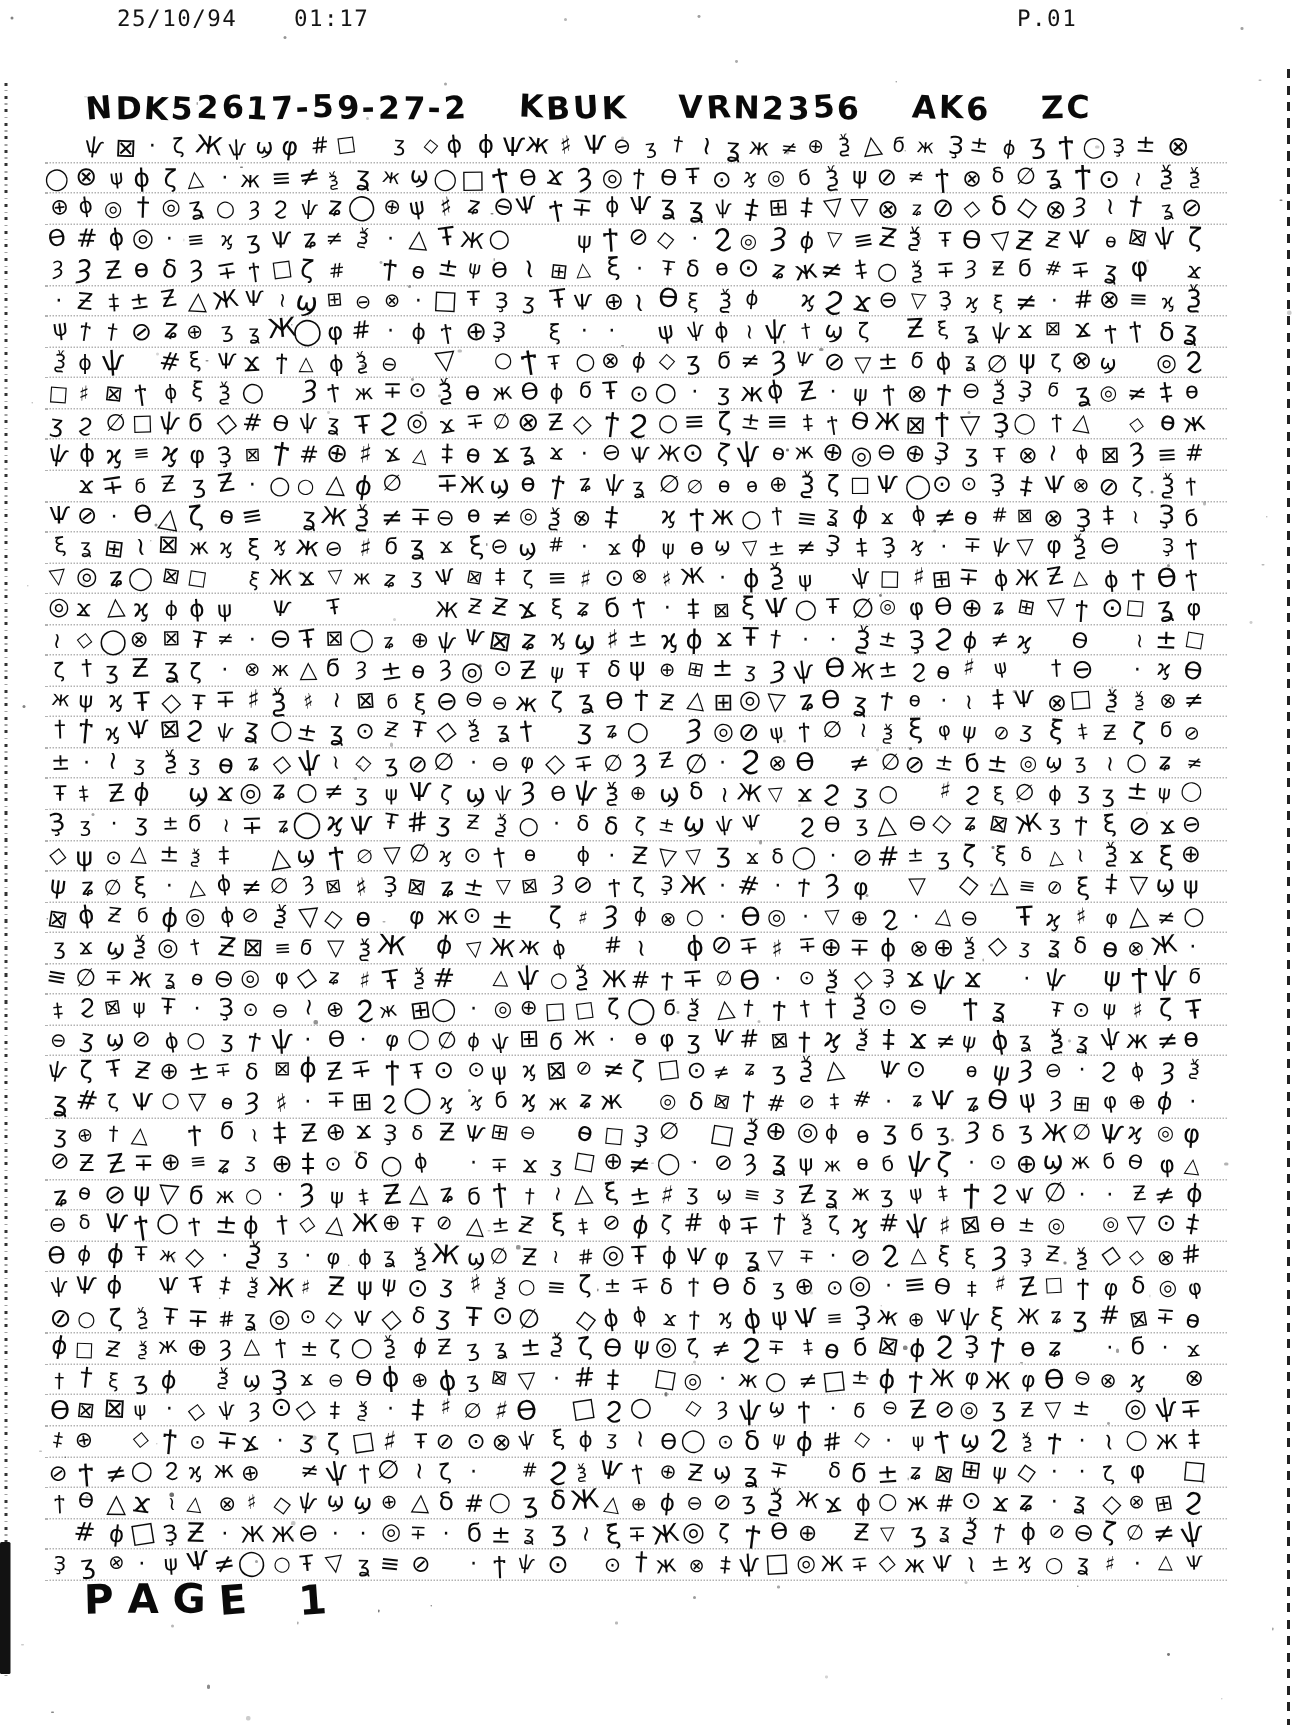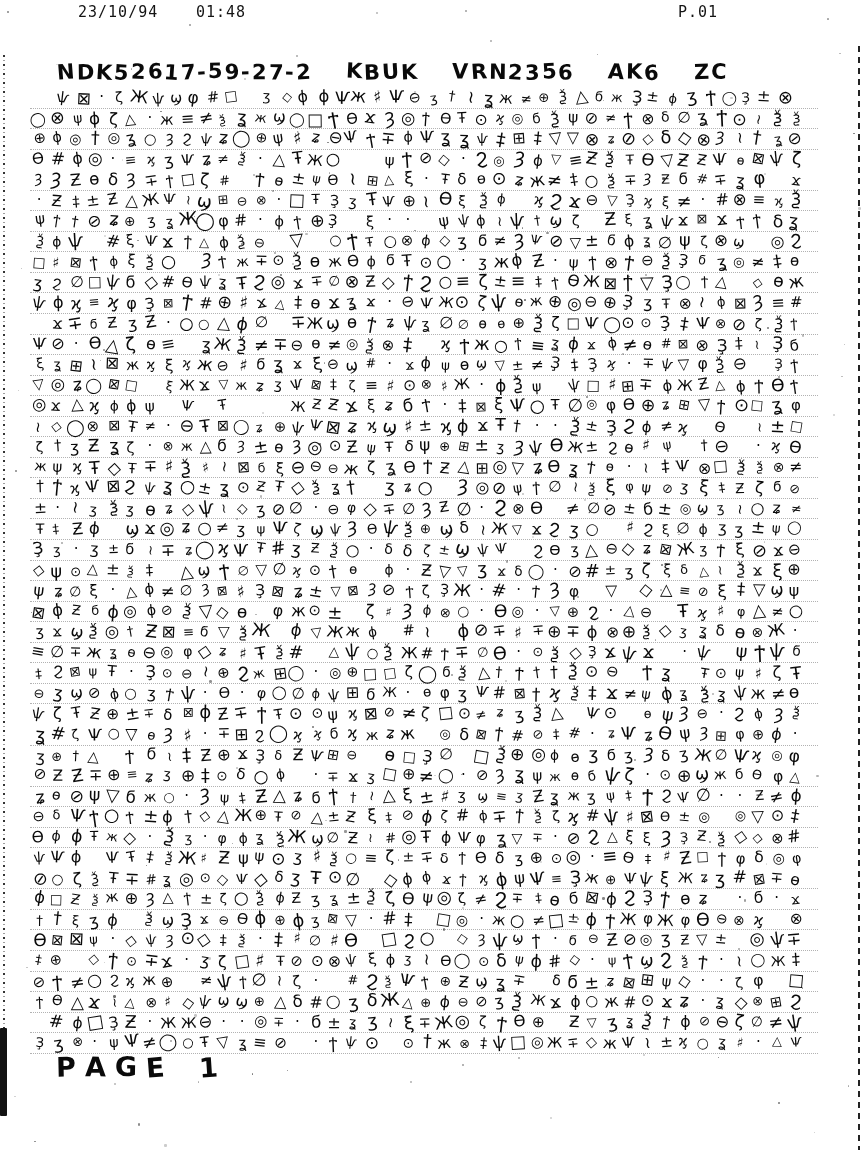--- a/index.html
+++ b/index.html
@@ -60,22 +60,22 @@
   }
   .noise-dot{position:absolute;background:#222;border-radius:50%;}
   .hand span{display:inline-block;}
 </style>
 </head>
 <body>
 
 <div class="page">
 
   <div class="fax-header">
-    <span class="hdr-date">23/10/94</span>
-    <span class="hdr-time">01:48</span>
+    <span class="hdr-date">25/10/94</span>
+    <span class="hdr-time">01:17</span>
     <span class="hdr-pageno">P.01</span>
   </div>
 
   <div class="edge-left"></div>
   <div class="edge-left-thick"></div>
   <div class="edge-right"></div>
 
   <div class="title-line">
     <span class="hand"><span style="transform: rotate(-4.6deg) translateY(0px);">N</span><span style="transform: rotate(-0.7deg) translateY(0.4px);">D</span><span style="transform: rotate(3.6deg) translateY(0.7px);">K</span><span style="transform: rotate(3.4deg) translateY(0.7px);">5</span><span style="transform: rotate(1.9deg) translateY(-0.3px);">2</span><span style="transform: rotate(-4.3deg) translateY(-0.5px);">6</span><span style="transform: rotate(4deg) translateY(0.6px);">1</span><span style="transform: rotate(-3.4deg) translateY(0.2px);">7</span><span style="transform: rotate(-4deg) translateY(-0.1px);">-</span><span style="transform: rotate(-0.6deg) translateY(-1px);">5</span><span style="transform: rotate(-4.8deg) translateY(-0.1px);">9</span><span style="transform: rotate(-1deg) translateY(0px);">-</span><span style="transform: rotate(-0.2deg) translateY(0.1px);">2</span><span style="transform: rotate(0.5deg) translateY(0.5px);">7</span><span style="transform: rotate(1.9deg) translateY(0.3px);">-</span><span style="transform: rotate(-3.2deg) translateY(0px);">2</span></span>
     <span class="hand"><span style="transform: rotate(2.7deg) translateY(-1px);">K</span><span style="transform: rotate(-2.3deg) translateY(0.5px);">B</span><span style="transform: rotate(-3.6deg) translateY(-0.3px);">U</span><span style="transform: rotate(-2.2deg) translateY(0.2px);">K</span></span>

